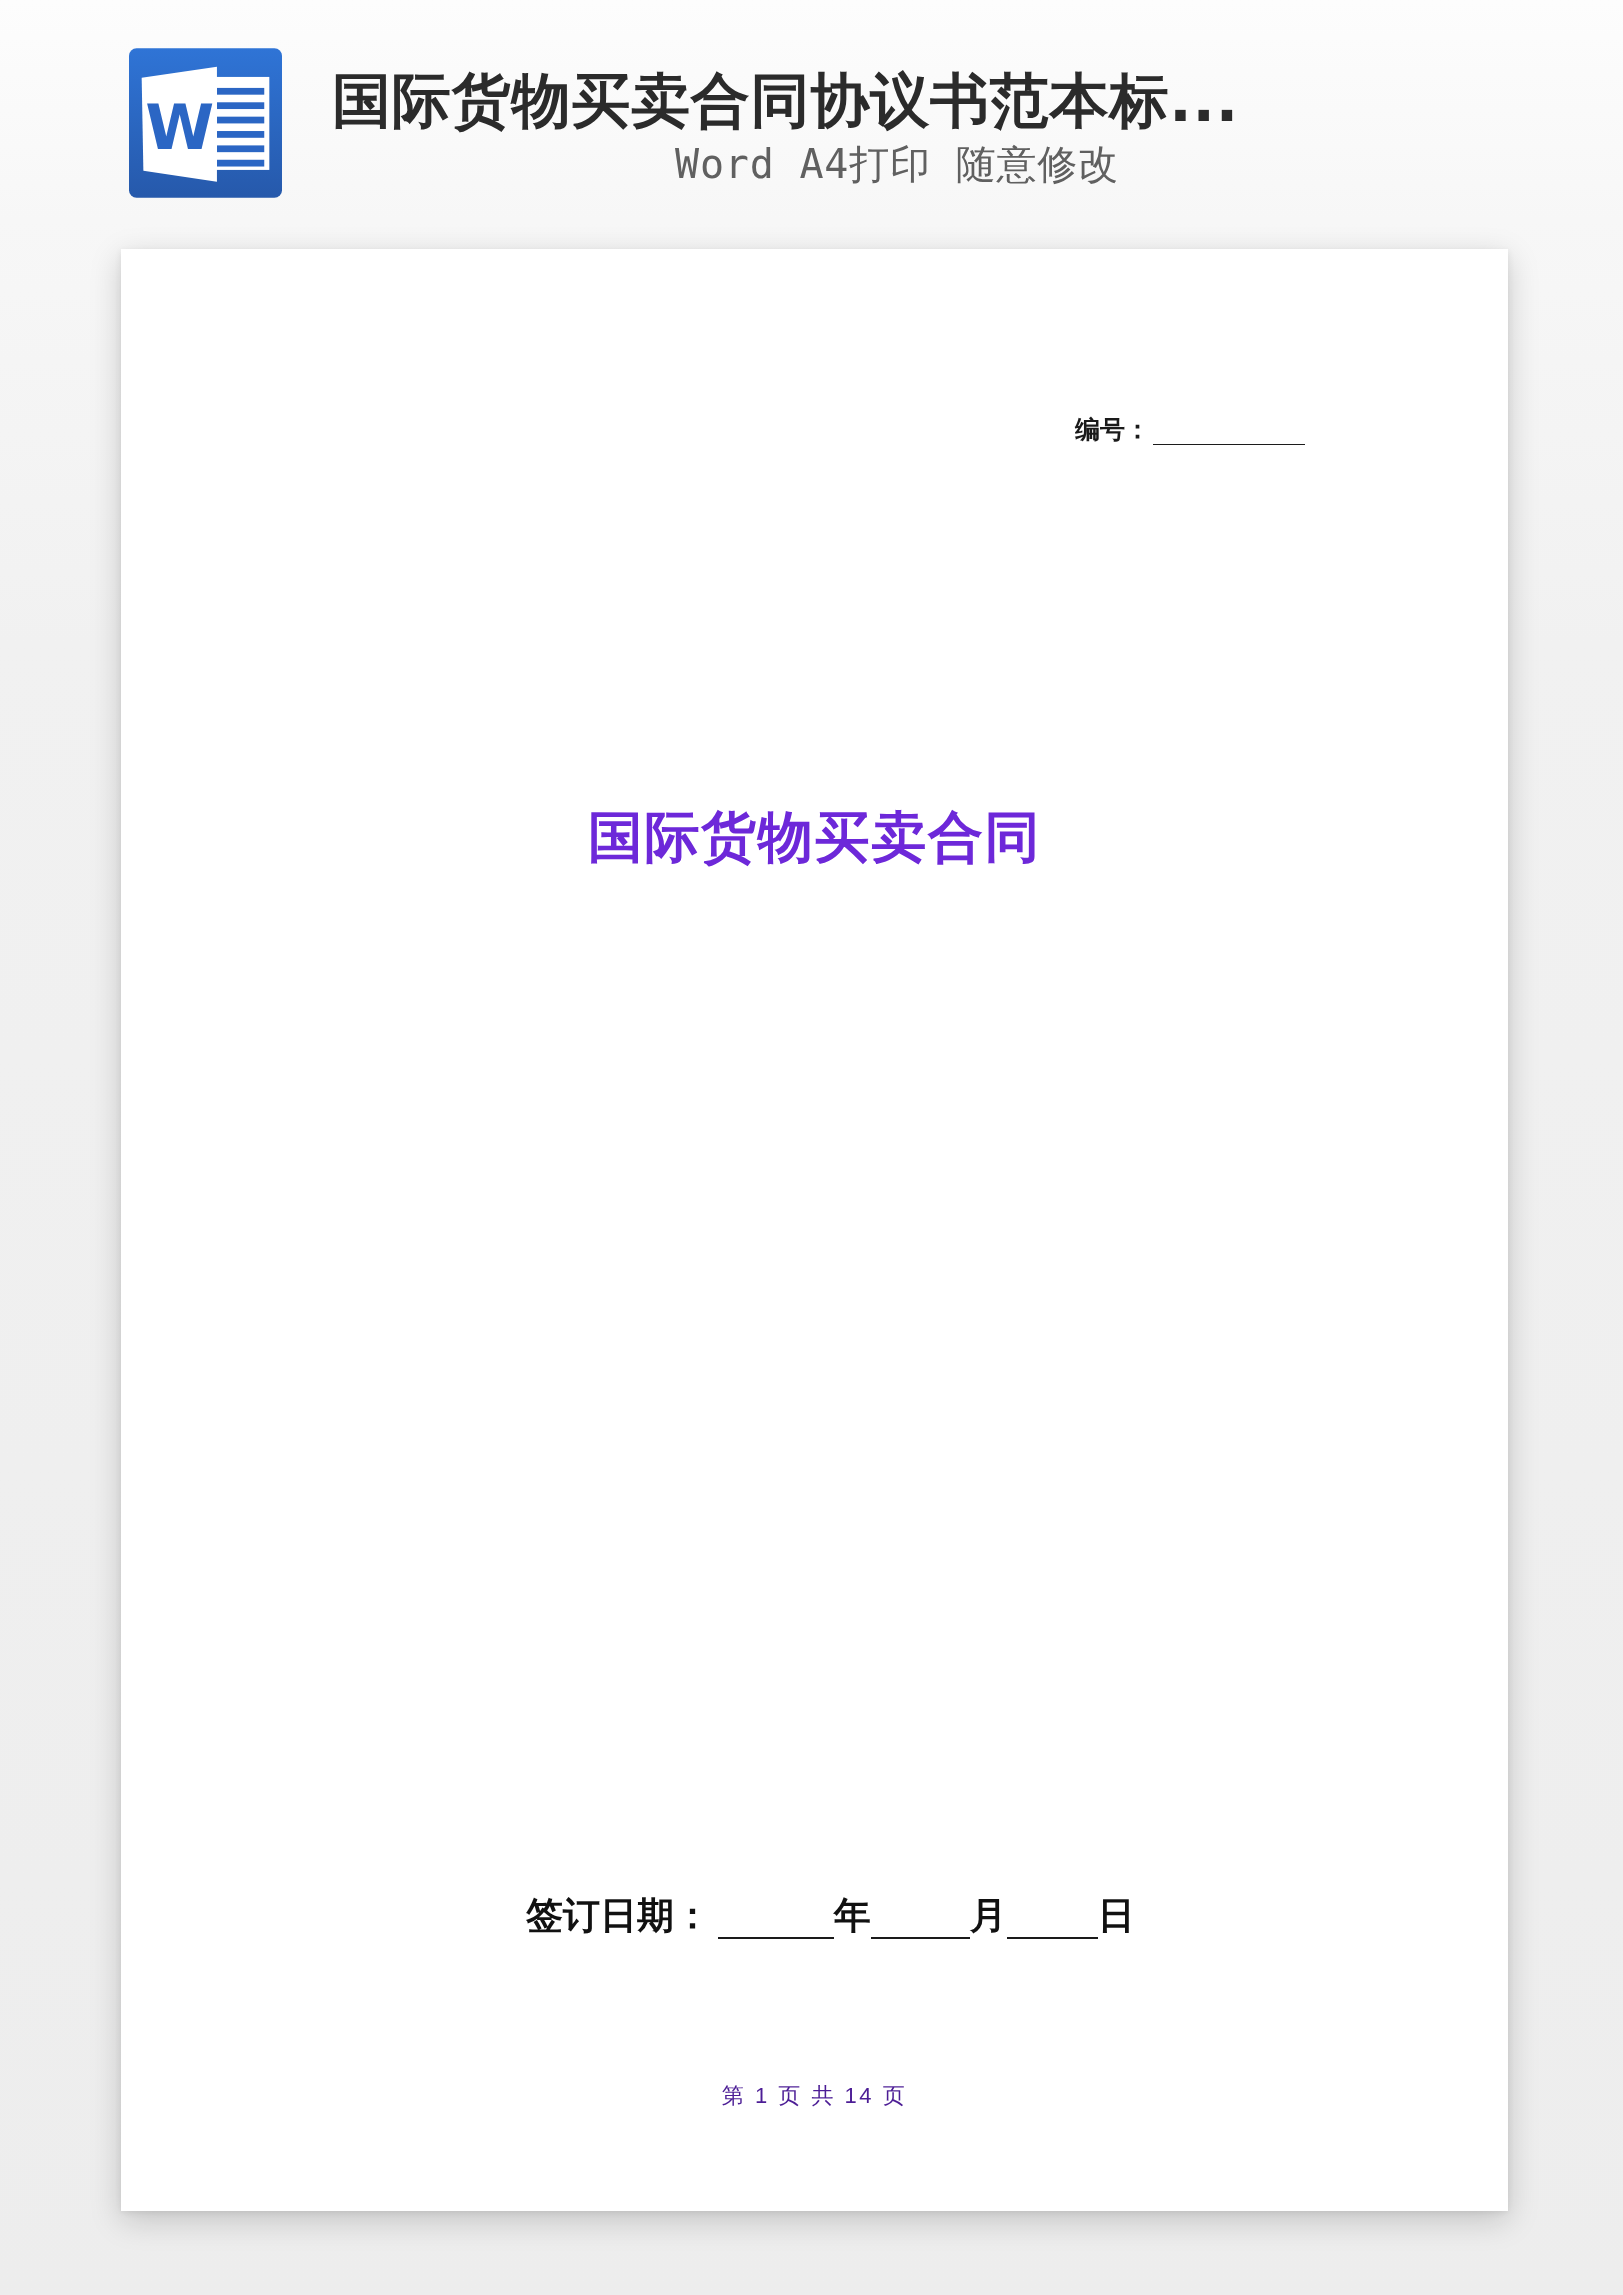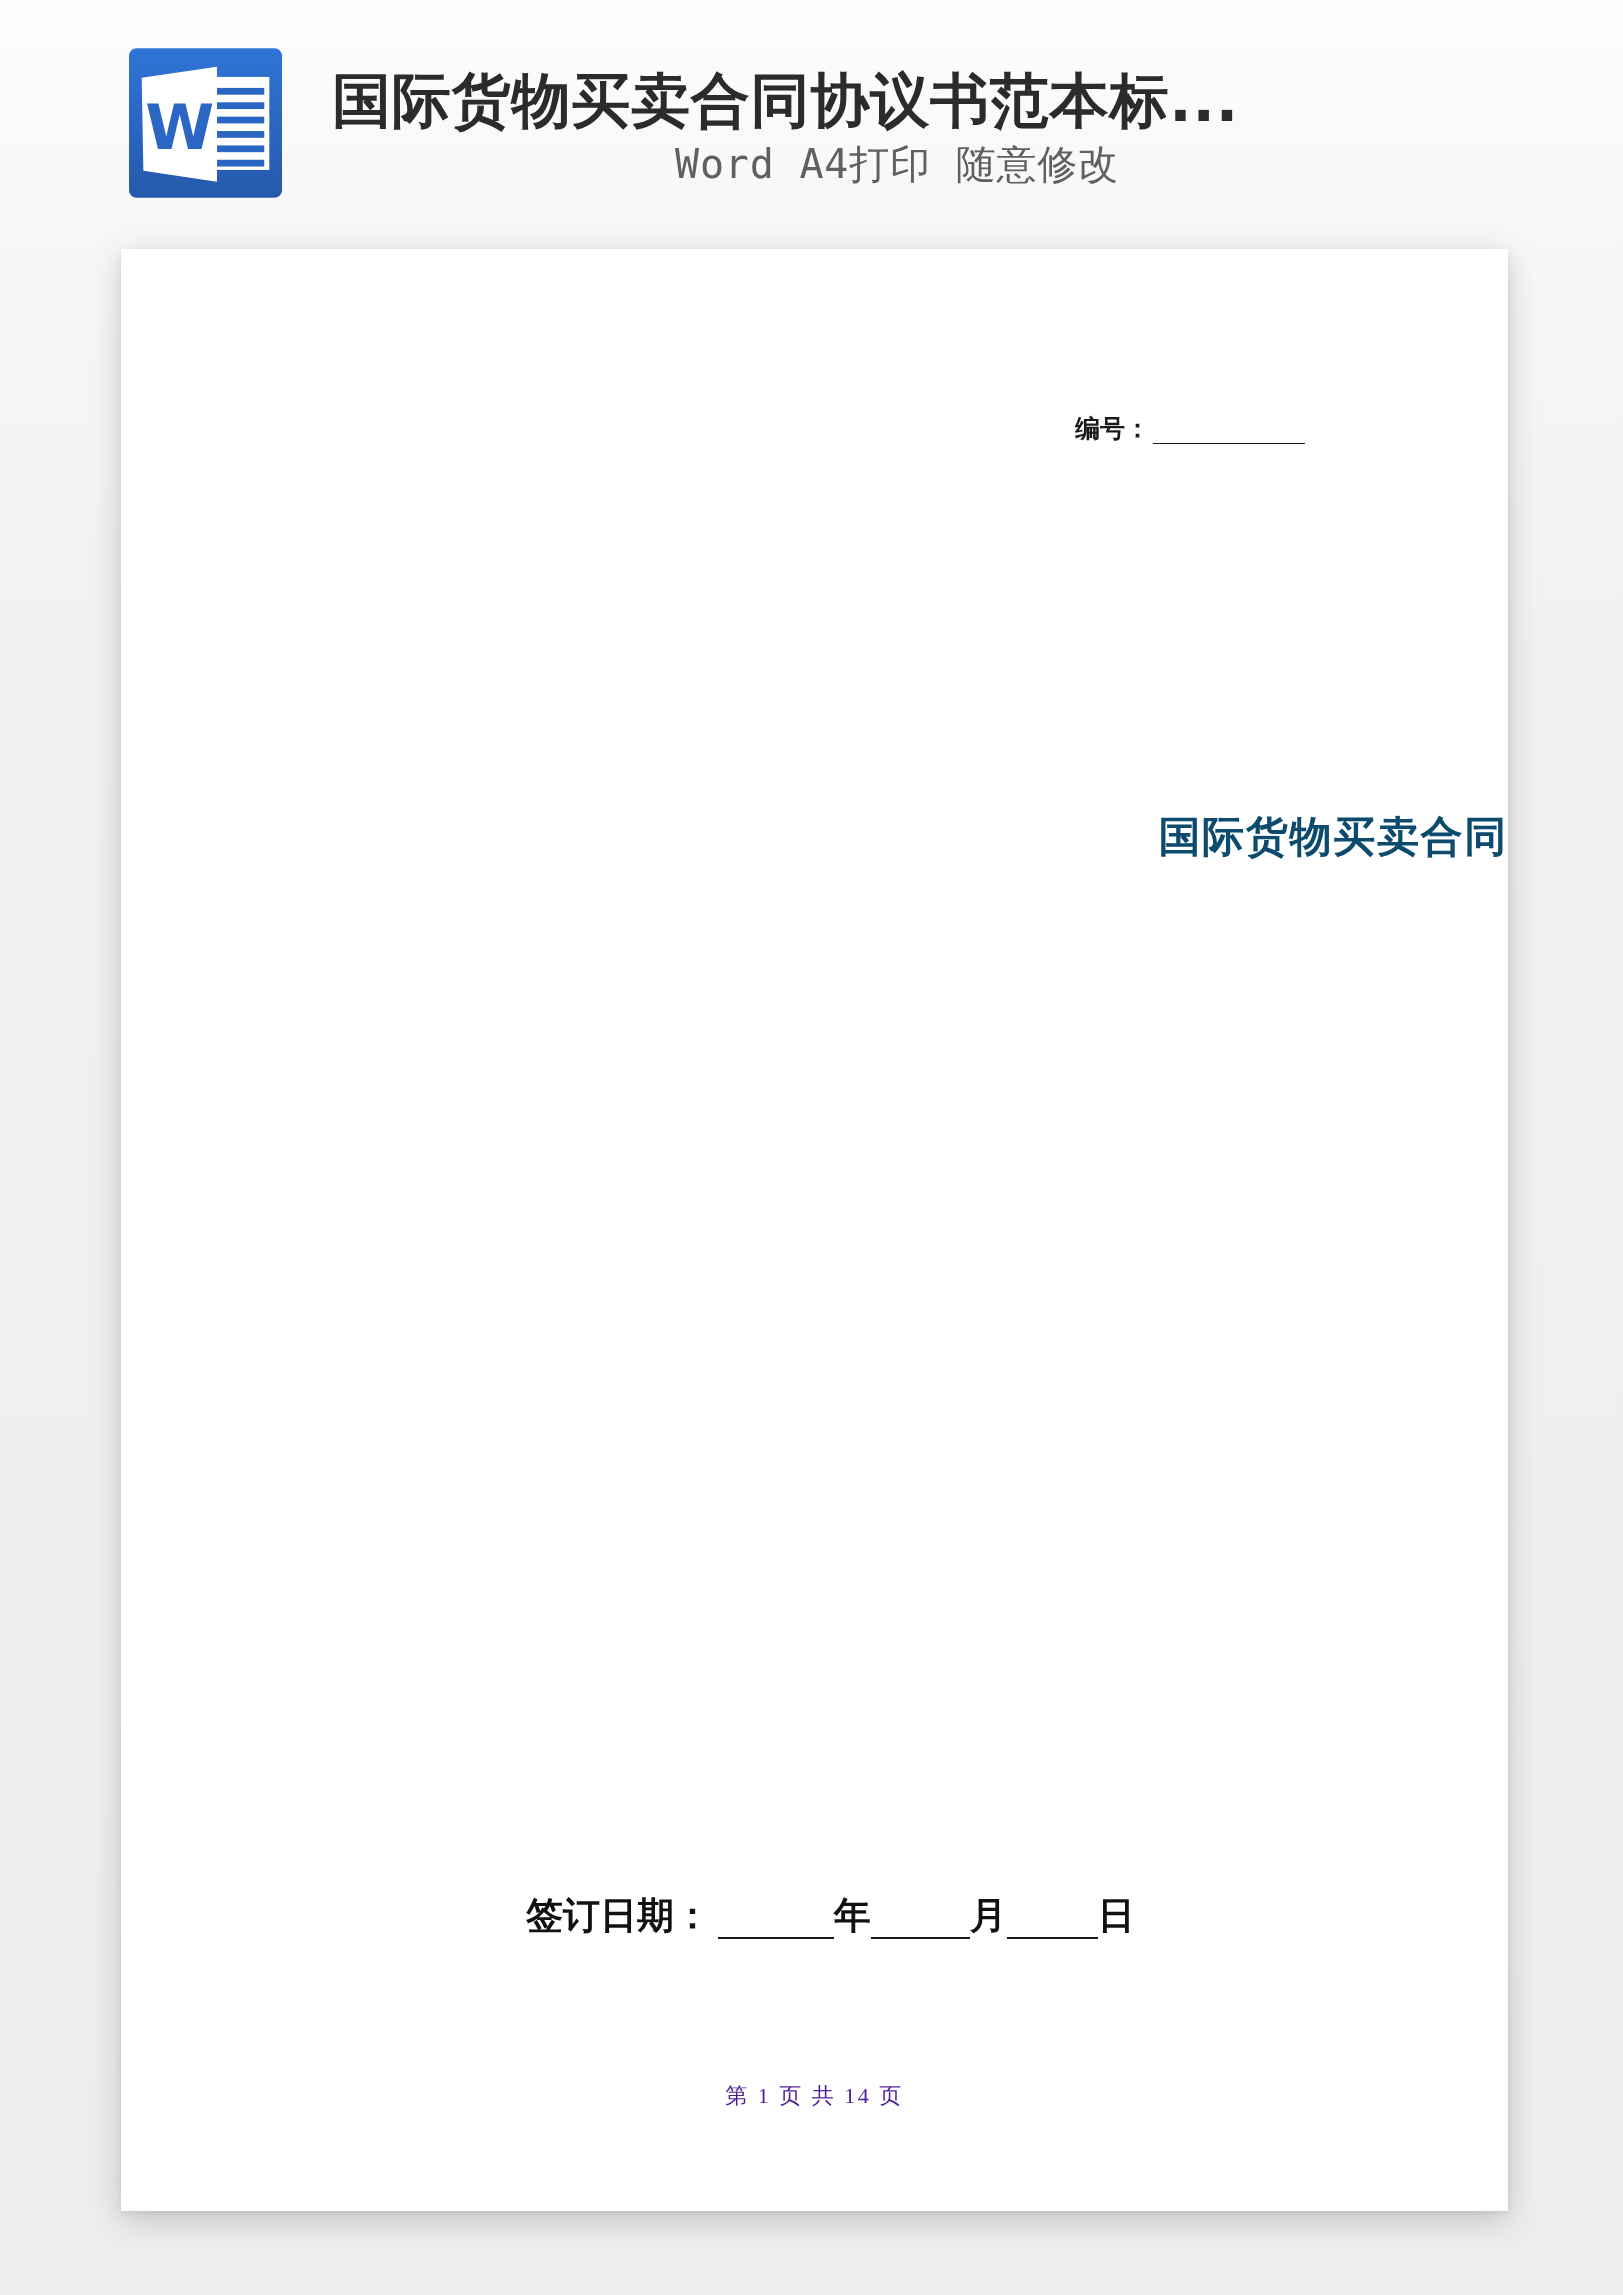--- a/index.html
+++ b/index.html
@@ -23,34 +23,34 @@
     position:absolute;left:675px;top:140px;height:51px;
     font-size:40px;color:#606060;line-height:49px;white-space:nowrap;
     font-family:"DejaVu Sans Mono",monospace;letter-spacing:0.8px;
   }
 
   
   .page{
     position:absolute;left:121px;top:249px;width:1387px;height:1962px;
     background:#ffffff;
     box-shadow:0 8.5px 30px rgba(0,0,0,0.18),0 1.7px 6.8px rgba(0,0,0,0.08);
-    font-family:Liberation Serif, serif;color:#1a1a1a;
+    font-family:Liberation Sans, sans-serif;color:#1a1a1a;
   }
   .number-row{
     position:absolute;left:954px;top:164px;
     font-size:25px;font-weight:700;white-space:nowrap;line-height:32px;
   }
   .number-underline{
     display:inline-block;width:152px;border-bottom:1.7px solid #1c1c1c;
     height:1em;vertical-align:-6.8px;margin-left:3.4px;
   }
   .doc-title{
     position:absolute;left:0;top:550px;width:100%;
-    text-align:right;font-size:42px;font-weight:700;
-    letter-spacing:1.7px;line-height:76px;color:#0c4a6e;
+    text-align:center;font-size:55px;font-weight:700;
+    letter-spacing:1.7px;line-height:76px;color:#6d28d9;
   }
   .field-row{
     position:absolute;left:405px;white-space:nowrap;
     font-size:37px;font-weight:700;line-height:47px;color:#111;
   }
   .row-buyer{top:1389px;}
   .row-seller{top:1503px;}
   .row-date{top:1643px;}
   .uline{
     display:inline-block;height:1em;vertical-align:-11px;

